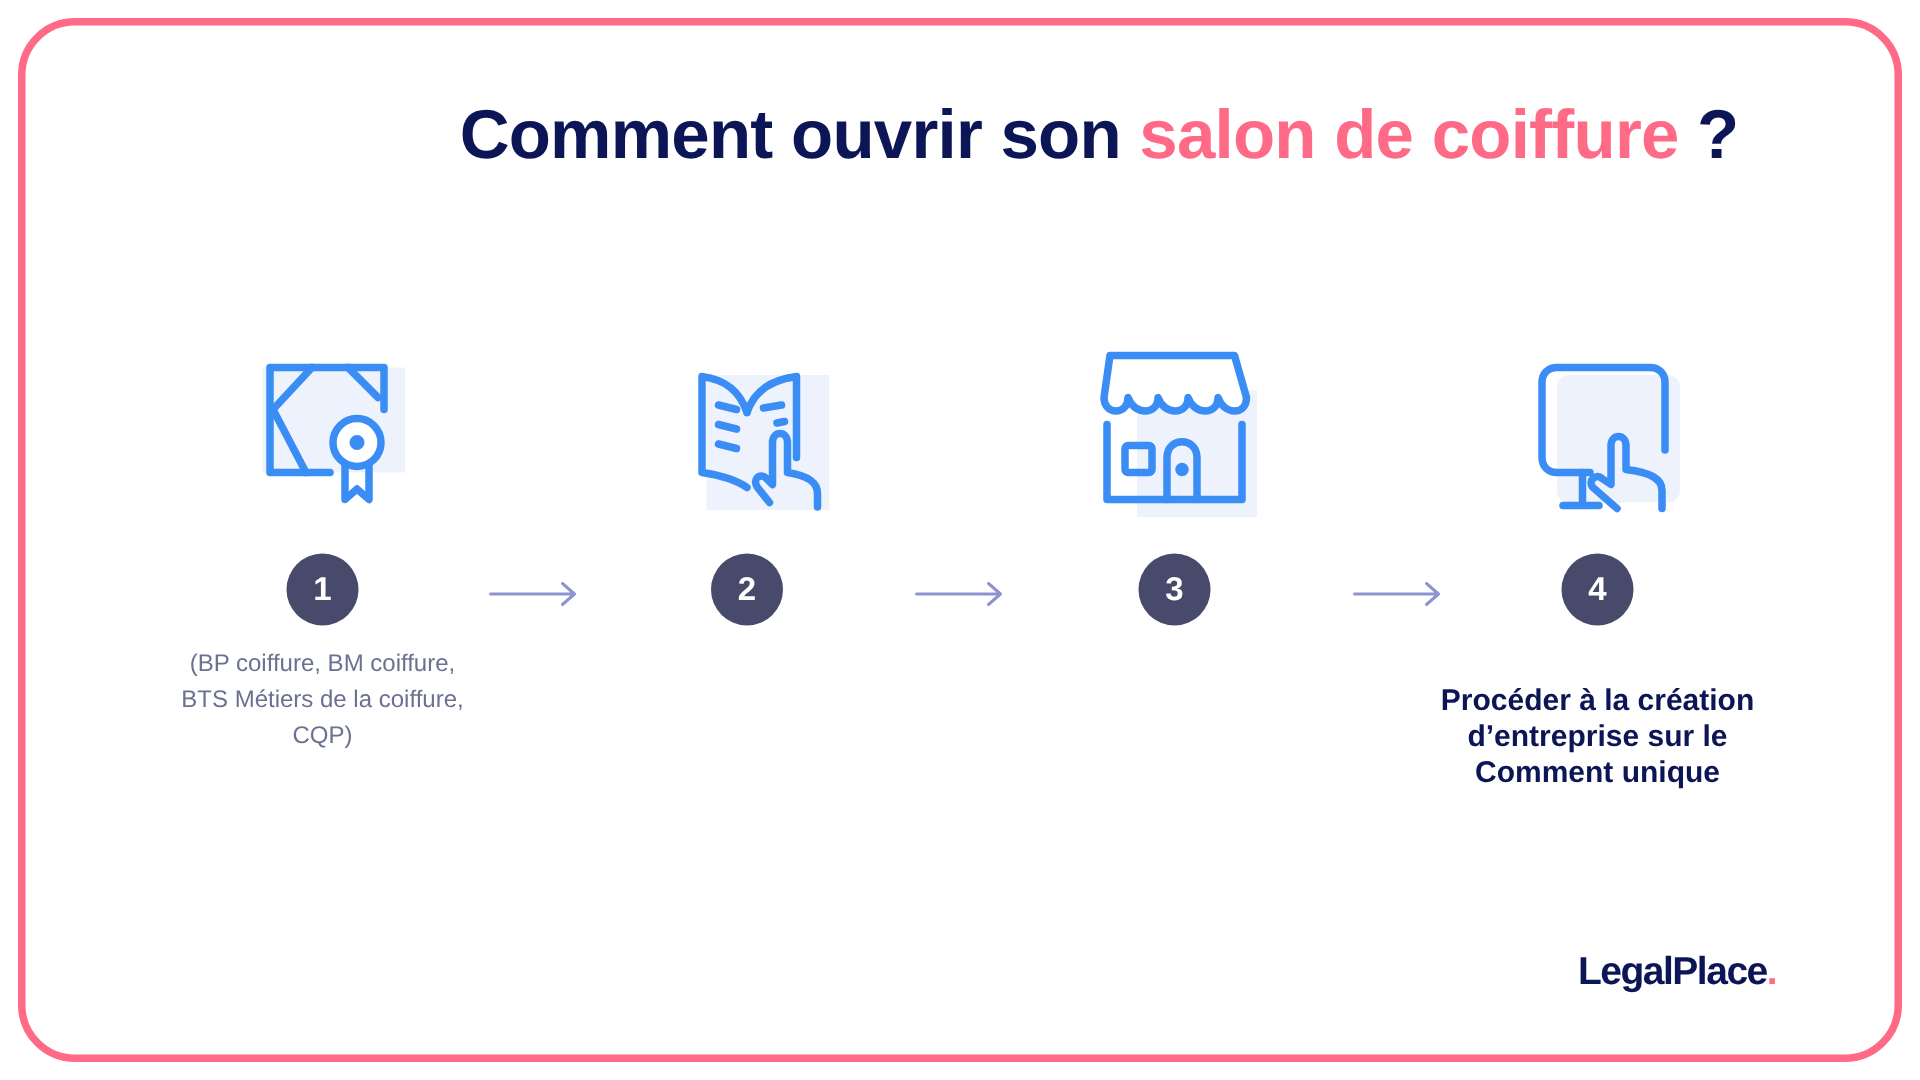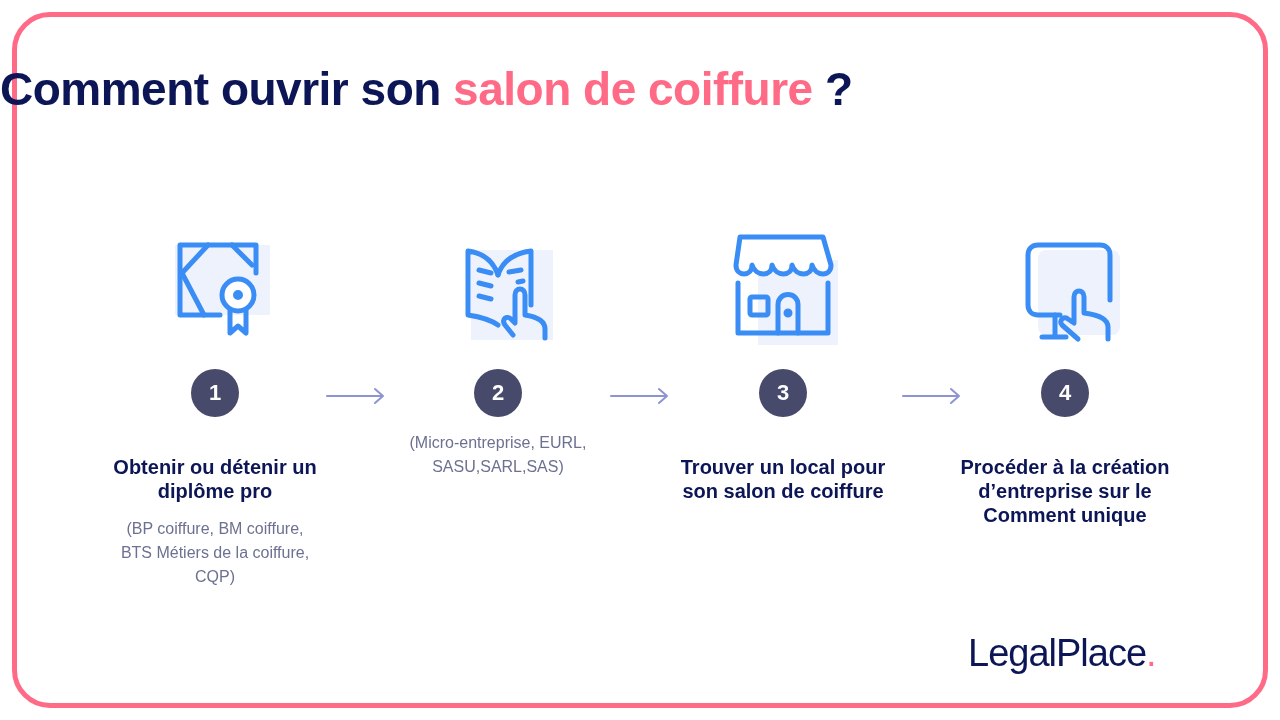--- a/index.html
+++ b/index.html
@@ -5,41 +5,41 @@
   html, body { margin: 0; padding: 0; }
   body {
     width: 1280px; height: 720px; background: #ffffff; position: relative; overflow: hidden;
     font-family: "Liberation Sans", "DejaVu Sans", sans-serif;
   }
   .frame {
     position: absolute; left: 12px; top: 12px; width: 1246px; height: 686px;
     border: 5px solid #ff6b86; border-radius: 38px; background: #ffffff;
   }
   .title {
-    position: absolute; left: 0; top: 62px; width: 1159px; text-align: left;
+    position: absolute; left: 0; top: 62px; width: 1159px; text-align: right;
     font-size: 46px; font-weight: 700; color: #0c1656; letter-spacing: -0.5px;
   }
   .title .accent { color: #ff6b86; }
   .step { position: absolute; top: 225px; width: 280px; text-align: center; }
   .step .icon { width: 110px; height: 120px; margin: 0 auto; position: relative; }
   .step .icon svg { width: 110px; height: 120px; display: block; }
   .badge {
     width: 48px; height: 48px; border-radius: 50%; background: #474a6b; color: #fff;
     font-weight: 700; font-size: 22px; line-height: 48px; margin: 24px auto 0;
   }
   .step-title {
     margin-top: 38px; font-size: 20px; font-weight: 700; color: #0c1656; line-height: 24px;
     padding: 0 20px;
   }
   .step-desc {
     margin-top: 14px; font-size: 16px; color: #6c7191; line-height: 24px; padding: 0 40px;
   }
   .arrow { position: absolute; top: 386px; width: 62px; height: 20px; }
   .logo {
-    position: absolute; left: 968px; top: 632px; font-size: 38px; font-weight: 400;
+    position: absolute; left: 1052px; top: 632px; font-size: 26px; font-weight: 700;
     color: #0c1656; letter-spacing: -1px;
   }
   .logo .dot { color: #ff6b86; }
 </style>
 </head>
 <body>
 
 <div class="frame"></div>
 
 <div class="title">
@@ -54,60 +54,57 @@
       <rect x="15" y="20" width="95" height="70" fill="#eef2fc" stroke="none"></rect>
       <path d="M96 48 V20 H20 V90 H60"></path>
       <path d="M48 20 L22 48 L44 90"></path>
       <path d="M72 20 L92 40"></path>
       <circle cx="78" cy="70" r="16" fill="#fff"></circle>
       <circle cx="78" cy="70" r="2.5" fill="#3a8df5"></circle>
       <path d="M70 85 L70 108 L78 101 L86 108 L86 85"></path>
     </svg>
   </div>
   <div class="badge">1</div>
-  <div class="step-title">Obtenir ou détenir un diplôme pro</div>
   <div class="step-desc">(BP coiffure, BM coiffure, BTS Métiers de la coiffure, CQP)</div>
 </div>
 
 <svg class="arrow" style="left:325px;" viewBox="0 0 62 20">
   <path d="M2 10 H58 M50 3 L58 10 L50 17" stroke="#8d94cf" stroke-width="2" fill="none" stroke-linecap="round" stroke-linejoin="round"></path>
 </svg>
 
 <div class="step" style="left:358px;">
   <div class="icon">
     <svg viewBox="0 0 110 120" fill="none" stroke="#3a8df5" stroke-width="5" stroke-linecap="round" stroke-linejoin="round">
       <rect x="28" y="25" width="82" height="90" fill="#eef2fc" stroke="none"></rect>
       <path d="M55 50 C50 35 40 28 25 26 V90 C38 92 48 95 55 100"></path>
       <path d="M55 50 C60 35 72 28 88 26 V80"></path>
       <path d="M36 45 L48 48 M36 58 L48 61 M36 71 L48 74"></path>
       <path d="M66 47 L78 45 M75 57 L80 56"></path>
       <path d="M70 110 L62 100 C58 94 64 90 68 94 L72 98 V70 C72 62 82 62 82 70 V90 C95 92 102 96 102 104 V113"></path>
     </svg>
   </div>
   <div class="badge">2</div>
-  <div class="step-desc">(Micro-entreprise, EURL, SASU,SARL,SAS)</div>
 </div>
 
 <svg class="arrow" style="left:609px;" viewBox="0 0 62 20">
   <path d="M2 10 H58 M50 3 L58 10 L50 17" stroke="#8d94cf" stroke-width="2" fill="none" stroke-linecap="round" stroke-linejoin="round"></path>
 </svg>
 
 <div class="step" style="left:643px;">
   <div class="icon">
     <svg viewBox="0 0 110 120" fill="none" stroke="#3a8df5" stroke-width="5" stroke-linecap="round" stroke-linejoin="round">
       <rect x="30" y="35" width="80" height="85" fill="#eef2fc" stroke="none"></rect>
       <path d="M12 12 H95 L103 40 C103 52 88 52 84 40 C84 52 68 52 64 40 C64 52 48 52 44 40 C44 52 28 52 24 40 C24 52 8 52 8 40 Z" fill="#fff"></path>
       <path d="M10 58 V108 H100 V58"></path>
       <rect x="22" y="72" width="18" height="18" rx="2"></rect>
       <path d="M50 108 V80 C50 66 70 66 70 80 V108"></path>
       <circle cx="60" cy="88" r="2" fill="#3a8df5"></circle>
     </svg>
   </div>
   <div class="badge">3</div>
-  <div class="step-title">Trouver un local pour son salon de coiffure</div>
   <div class="step-desc"></div>
 </div>
 
 <svg class="arrow" style="left:901px;" viewBox="0 0 62 20">
   <path d="M2 10 H58 M50 3 L58 10 L50 17" stroke="#8d94cf" stroke-width="2" fill="none" stroke-linecap="round" stroke-linejoin="round"></path>
 </svg>
 
 <div class="step" style="left:925px;">
   <div class="icon">
     <svg viewBox="0 0 110 120" fill="none" stroke="#3a8df5" stroke-width="5" stroke-linecap="round" stroke-linejoin="round">

